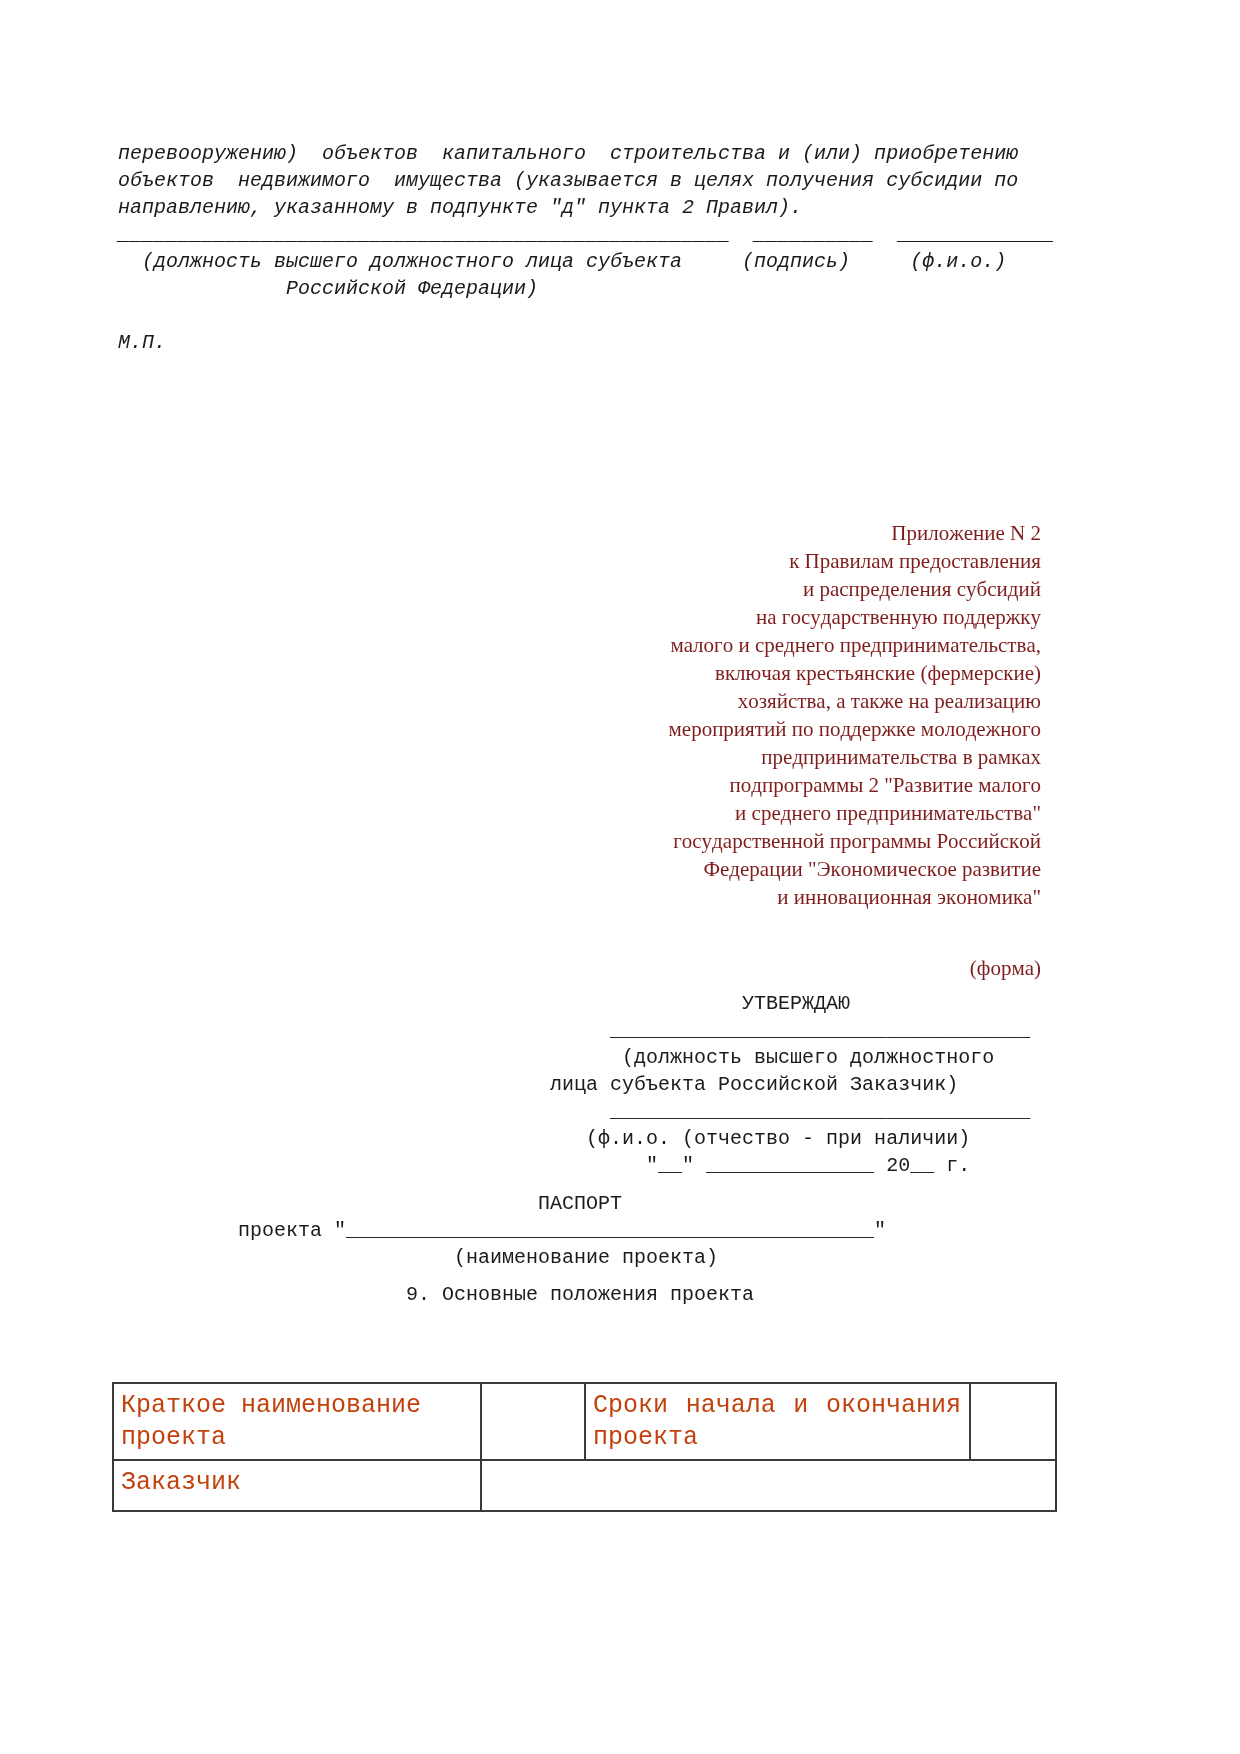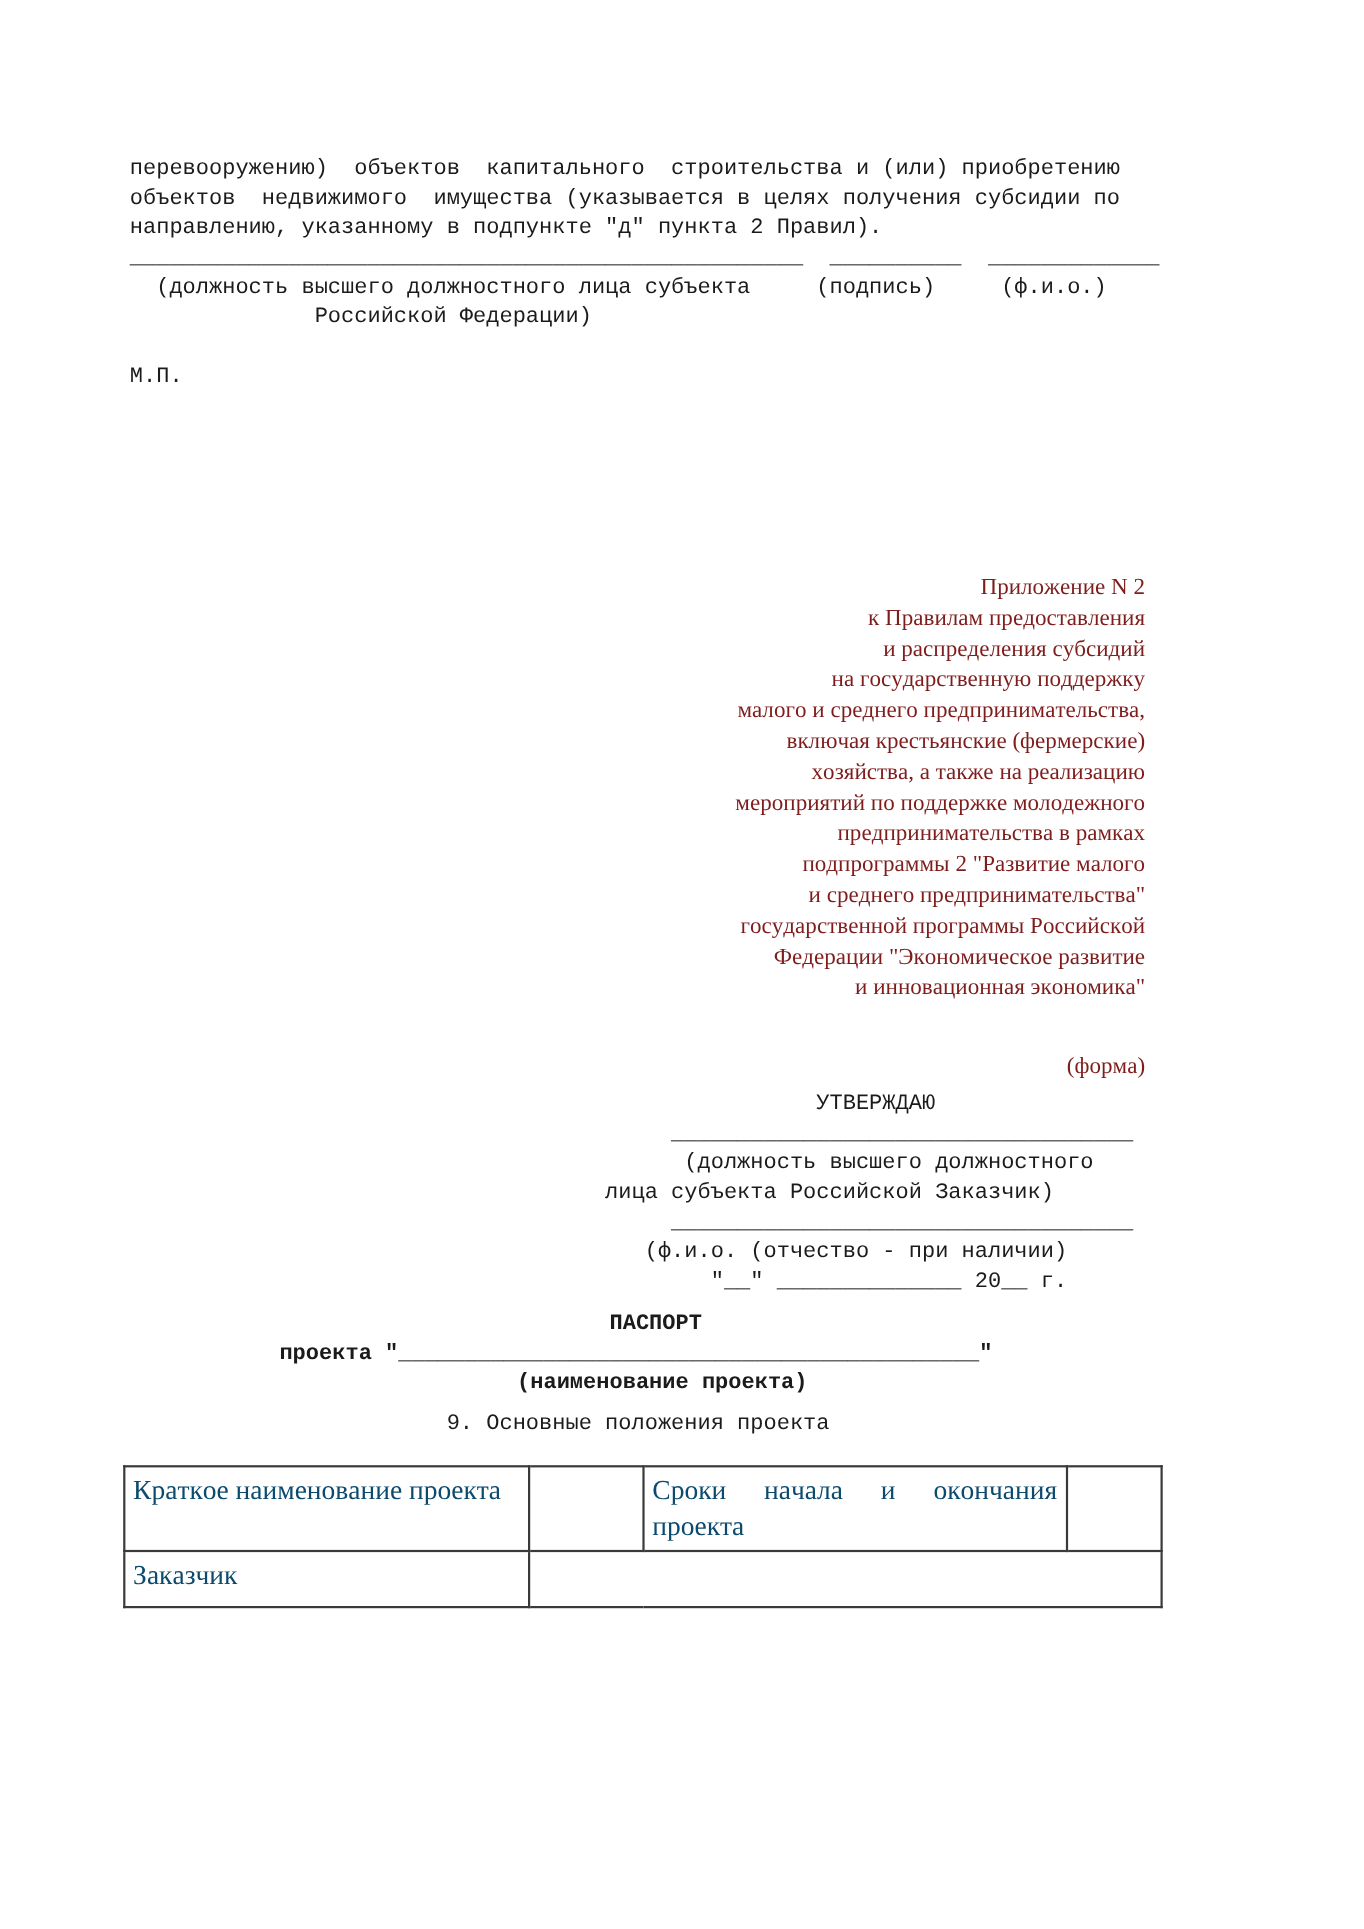--- a/index.html
+++ b/index.html
@@ -18,37 +18,37 @@
     color:#7f1d1d;
   }
   .appendix {
     right:183px; top:503px; text-align:right;
     font-size:21px; line-height:28px; white-space:pre-line;
   }
   .forma {
     right:183px; top:938px; font-size:21px; line-height:28px;
   }
   table.main {
-    position:absolute; left:112px; top:1332px; width:943px;
+    position:absolute; left:112px; top:1382px; width:943px;
     border-collapse:collapse; table-layout:fixed;
-    font-family:Liberation Serif, serif;
-    font-size:25px; color:#0c4a6e;
+    font-family:Liberation Mono, monospace;
+    font-size:25px; color:#c2410c;
   }
   table.main td {
     border:2px solid #3a3a3a; vertical-align:top;
     padding:6px 8px 0 7px; line-height:32px; overflow:hidden;
   }
   td.justify { text-align:justify; }
 </style>
 </head>
 <body>
 
 <div class="page">
 
-  <pre class="mono" style="left:118px; top:140px;">перевооружению)  объектов  капитального  строительства и (или) приобретению
+  <pre class="mono" style="left:118px; top:140px;font-style:italic;">перевооружению)  объектов  капитального  строительства и (или) приобретению
 объектов  недвижимого  имущества (указывается в целях получения субсидии по
 направлению, указанному в подпункте "д" пункта 2 Правил).
 ___________________________________________________  __________  _____________
   (должность высшего должностного лица субъекта     (подпись)     (ф.и.о.)
               Российской Федерации)
 
 М.П.</pre>
 
   <div class="serifblock appendix">Приложение N 2
 к Правилам предоставления
@@ -68,21 +68,21 @@
   <div class="serifblock forma">(форма)</div>
 
   <pre class="mono" style="left:118px; top:990px;">                                                    УТВЕРЖДАЮ
                                          ___________________________________
                                           (должность высшего должностного
                                     лица субъекта Российской Заказчик)
                                          ___________________________________
                                        (ф.и.о. (отчество - при наличии)
                                             "__" ______________ 20__ г.</pre>
 
-  <pre class="mono" style="left:134px; top:1190px;font-weight:bold;">                                   ПАСПОРТ
+  <pre class="mono" style="left:118px; top:1190px;">                                   ПАСПОРТ
           проекта "____________________________________________"
                             (наименование проекта)</pre>
 
   <pre class="mono" style="left:118px; top:1281px;">                        9. Основные положения проекта</pre>
 
   <table class="main">
     <colgroup>
       <col style="width:368px">
       <col style="width:104px">
       <col style="width:385px">

